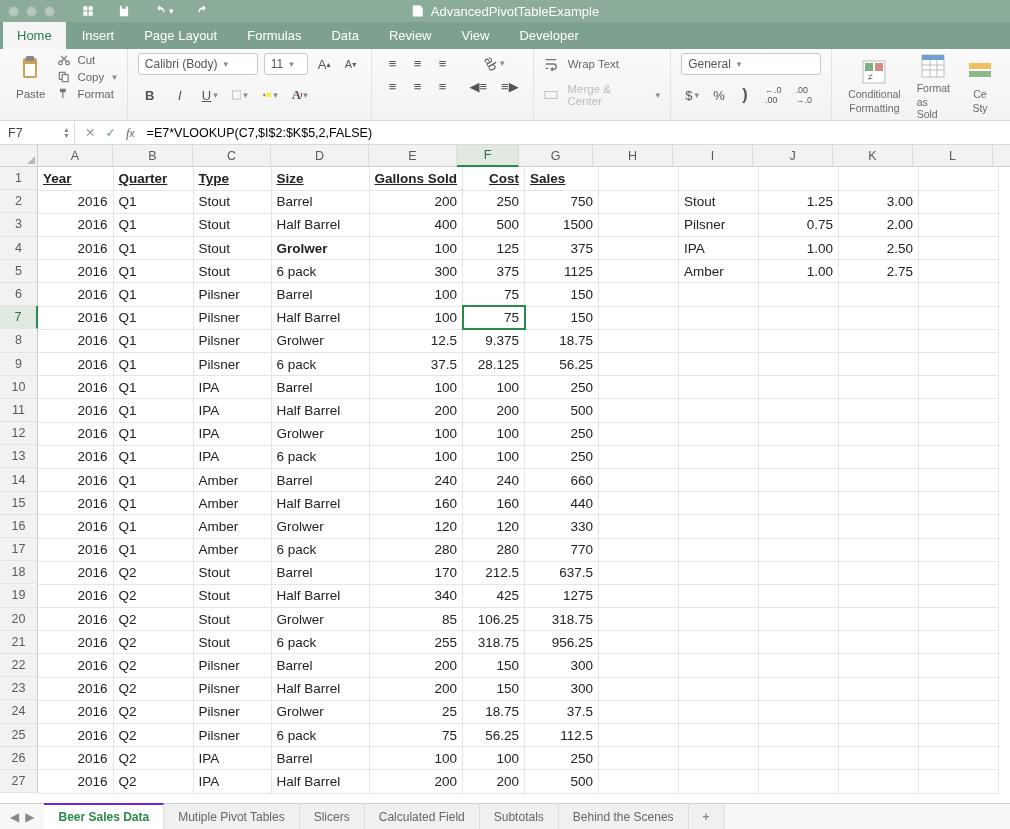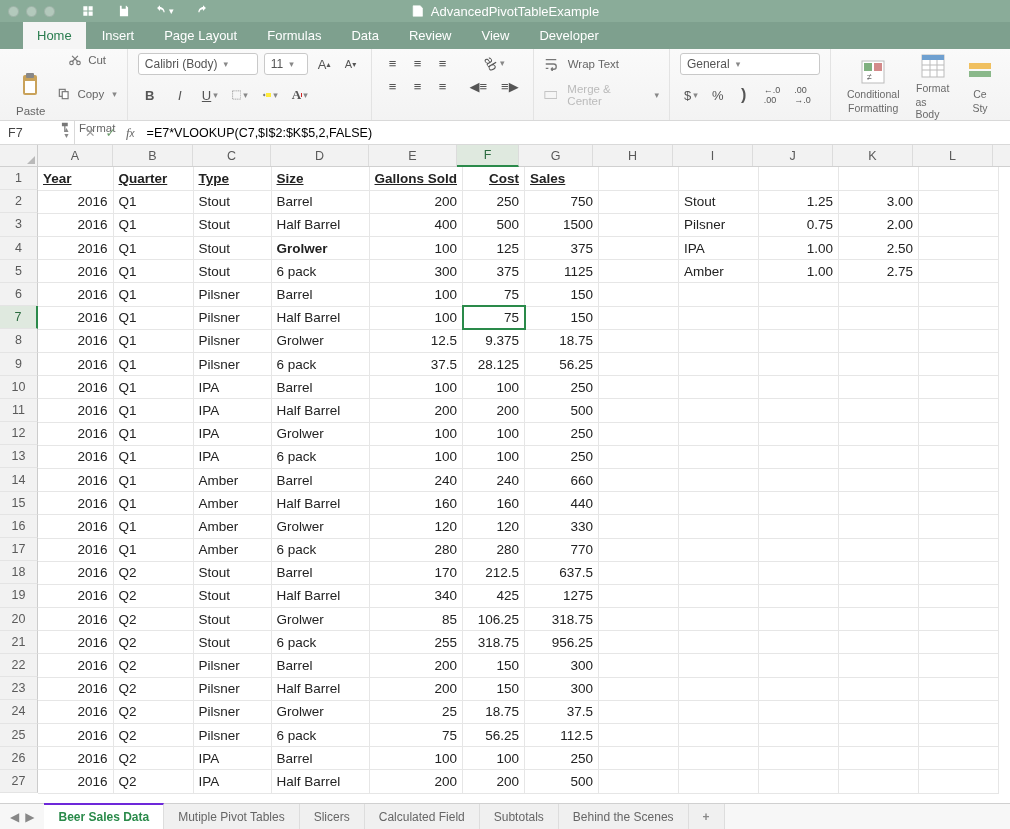--- a/index.html
+++ b/index.html
@@ -6,21 +6,21 @@
   body { width: 1010px; height: 829px; overflow: hidden; background: #fff; font-size: 13px; color: #333; }
   
   .titlebar { height: 22px; background: #8aac99; display: flex; align-items: center; padding: 0 8px; position: relative; }
   .traffic { display:flex; gap:7px; align-items:center; }
   .dot { width:11px; height:11px; border-radius:50%; background: rgba(255,255,255,.35); border:1px solid rgba(0,0,0,.1); }
   .qat { display:flex; gap:14px; margin-left:22px; align-items:center; color:#fff; }
   .qat svg { width:14px; height:14px; fill:#fff; }
   .doc-title { position:absolute; left:50%; transform:translateX(-50%); color:#fff; font-size:13px; font-weight:500; display:flex; align-items:center; gap:6px;}
   .doc-title svg { width:14px; height:14px; fill:#fff;}
   
-  .ribbon-tabs { height:27px; background:#7ea08e; display:flex; align-items:flex-start; padding-left:23px; gap:2px; }
+  .ribbon-tabs { height:27px; background:#7ea08e; display:flex; align-items:flex-start; padding-left:3px; gap:2px; }
   .ribbon-tab { padding:6px 14px 6px; color:#fff; font-size:13px; cursor:pointer; }
   .ribbon-tab.active { background:#f5f5f5; color:#2a7d4f; }
   
   .ribbon { height:72px; background:linear-gradient(#fafafa,#f3f3f3); border-bottom:1px solid #d9d9d9; display:flex; align-items:stretch; }
   .group { border-right:1px solid #e3e3e3; padding:4px 10px 2px; display:flex; flex-direction:column; justify-content:flex-start; gap:4px; }
   .group.last { border-right:none; }
   .row { display:flex; align-items:center; gap:6px; }
   .lbl { font-size:11.5px; color:#666; }
   .btn-sm { min-width:20px; height:20px; border:1px solid transparent; display:flex; align-items:center; justify-content:center; border-radius:3px; cursor:pointer; padding:0 3px; color:#555; }
   .sel { height:22px; border:1px solid #c9c9c9; background:#fff; border-radius:3px; display:flex; align-items:center; padding:0 6px; font-size:12px; color:#555; gap:6px; cursor:pointer;}
@@ -124,21 +124,21 @@
   <div class="group">
     <div class="row">
       <div class="big-clip">
         <svg viewBox="0 0 24 30">
             <rect x="4" y="4" width="14" height="20" rx="2" fill="#c9a25a"></rect>
             <rect x="7" y="2" width="8" height="5" rx="1" fill="#888"></rect>
             <rect x="6" y="10" width="10" height="12" fill="#fff"></rect>
           </svg>
         <span class="lbl">Paste</span>
       </div>
-      <div style="display:flex;flex-direction:column;gap:20px;align-items:center;">
+      <div style="display:flex;flex-direction:column;gap:3px;">
         <div class="row">
             <svg class="icn" viewBox="0 0 24 24">
               <path d="M7 5l10 10M17 5L7 15" stroke="#777" stroke-width="2" fill="none"></path>
               <circle cx="6" cy="17" r="3" fill="none" stroke="#777" stroke-width="2"></circle>
               <circle cx="18" cy="17" r="3" fill="none" stroke="#777" stroke-width="2"></circle>
             </svg>
             <span class="lbl">Cut</span>
           </div>
         <div class="row">
             <svg class="icn" viewBox="0 0 24 24">
@@ -285,21 +285,21 @@
           <svg width="26" height="26" viewBox="0 0 26 26">
             <rect x="2" y="2" width="22" height="22" fill="#fff" stroke="#bbb"></rect>
             <rect x="2" y="2" width="22" height="5" fill="#6fa0d0"></rect>
             <line x1="2" y1="12" x2="24" y2="12" stroke="#bbb"></line>
             <line x1="2" y1="17" x2="24" y2="17" stroke="#bbb"></line>
             <line x1="10" y1="7" x2="10" y2="24" stroke="#bbb"></line>
             <line x1="17" y1="7" x2="17" y2="24" stroke="#bbb"></line>
           </svg>
         </div>
       <span>Format</span>
-        <span>as Body</span>
+        <span>as Sold</span>
     </div>
     <div class="vstack">
       <div class="vstack-icon">
           <svg width="26" height="26" viewBox="0 0 26 26">
             <rect x="2" y="4" width="22" height="6" fill="#f0c060"></rect>
             <rect x="2" y="12" width="22" height="6" fill="#8ab88a"></rect>
           </svg>
         </div>
       <span>Ce</span>
         <span>Sty</span>

